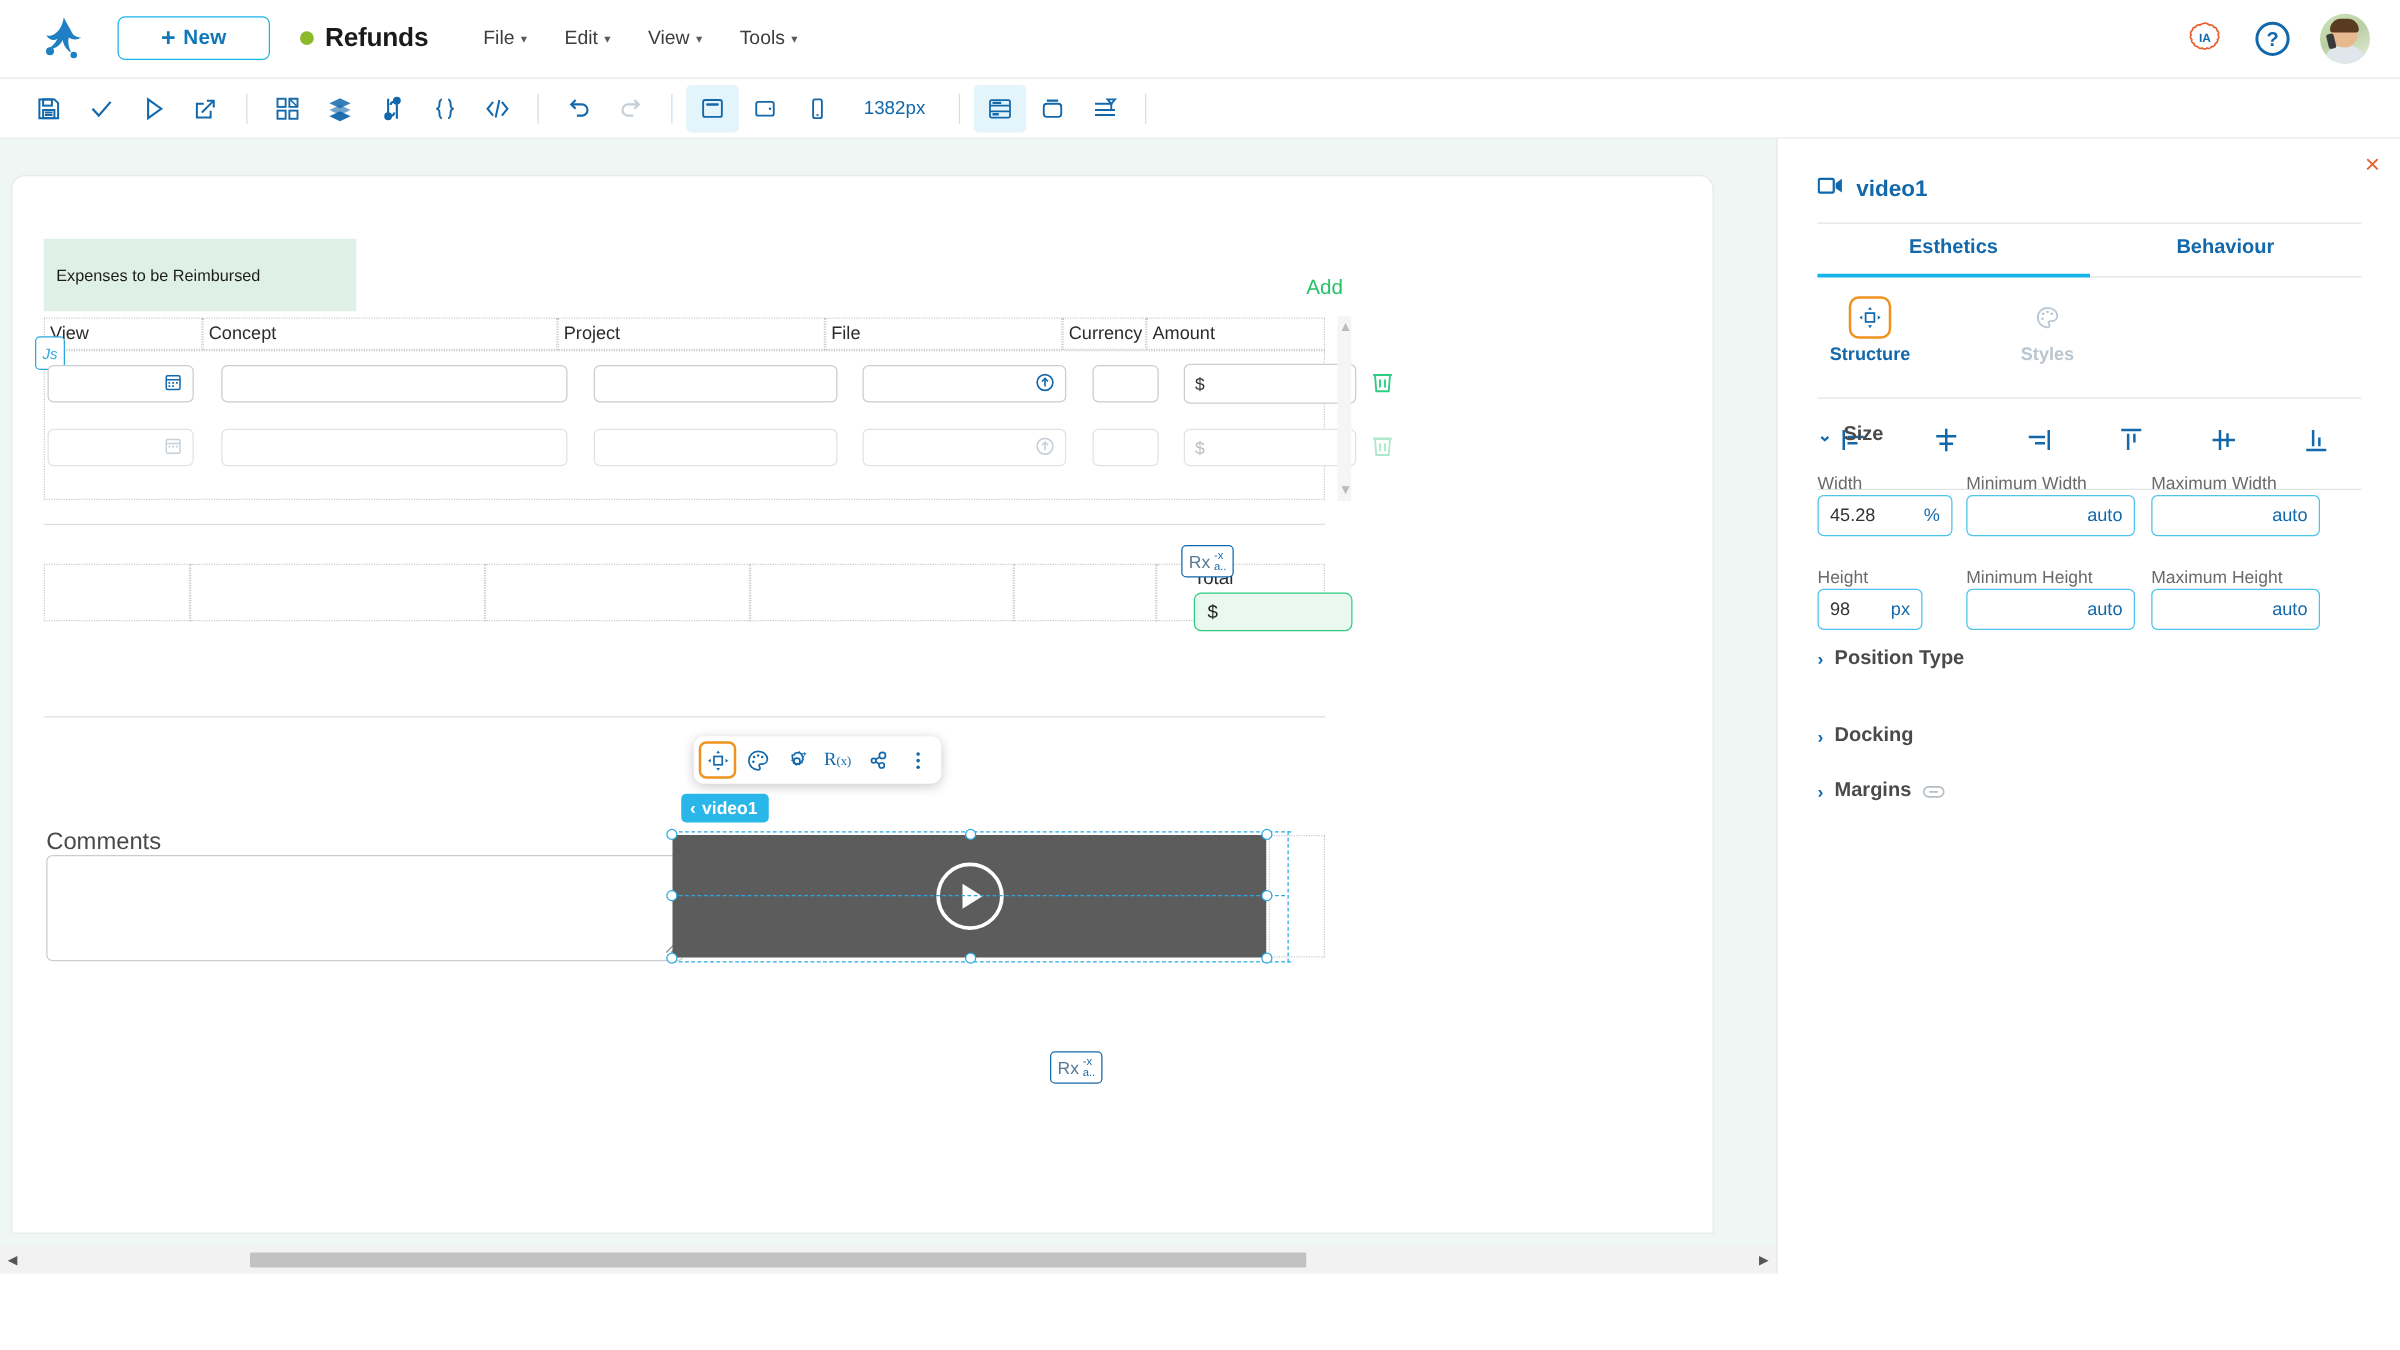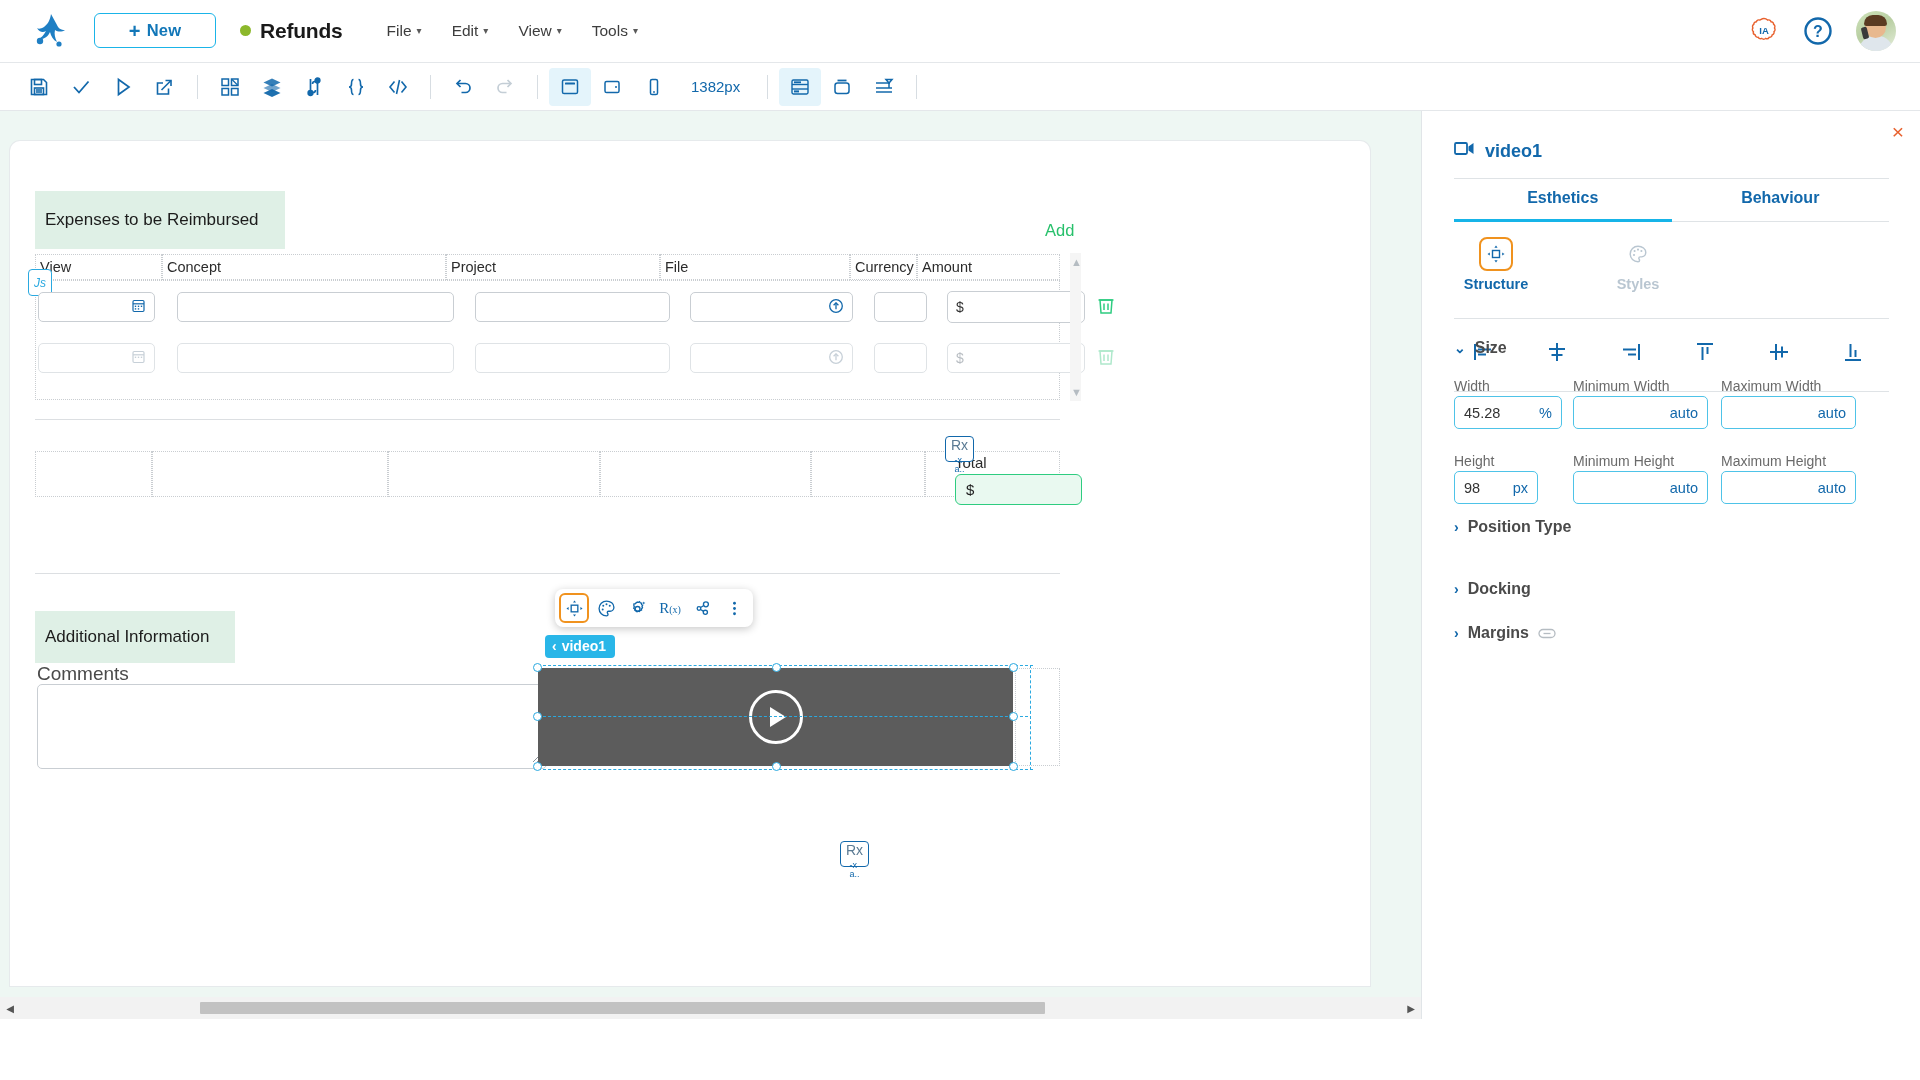--- a/index.html
+++ b/index.html
@@ -66,21 +66,21 @@
     background: #eef7f3; overflow: hidden;
   }
   .canvas-page {
     position: absolute; left: 10px; top: 30px; width: 1360px; height: 845px;
     background: #ffffff; border-radius: 10px 10px 0 0;
     box-shadow: 0 0 0 1px #e6eaec;
   }
 
   .sec-title {
     position: absolute; background: #dff0e6; color: #1c1c1c;
-    font-size: 17px; display: flex; align-items: center; padding-left: 10px;
+    font-size: 13px; display: flex; align-items: center; padding-left: 10px;
   }
 
   .add-link {
     position: absolute; color: #27c06b; font-size: 16.5px; cursor: pointer;
   }
 
   .grid-cell { position: absolute; border: 1px dotted #c9cdd1; }
   .col-head { position: absolute; font-size: 14.5px; color: #2b2b2b; }
 
   .inp {
@@ -95,21 +95,21 @@
   .trash.ghost { color: #aee8cb; }
 
   .js-badge {
     position: absolute; width: 24px; height: 27px; border: 1.4px solid #2aa9e0;
     border-radius: 4px; background: #fff; color: #2aa9e0; font-size: 12px;
     display: flex; align-items: center; justify-content: center; font-style: italic;
   }
   .rx-badge {
     position: absolute; height: 26px; border: 1.4px solid #1268ab; border-radius: 4px;
     background: #fff; color: #5a7a93; font-size: 14px; display: flex; align-items: center;
-    gap: 3px; padding: 0 5px; z-index: 6; flex-direction: column;
+    gap: 3px; padding: 0 5px; z-index: 6;
   }
   .rx-badge .sub { font-size: 9px; line-height: 1.05; color:#1268ab; text-align:left; }
 
   .total-lbl { position: absolute; font-size: 15px; color: #2b2b2b; }
   .total-box {
     position: absolute; border: 1.8px solid #2ecc80; border-radius: 6px;
     background: #e9f9f0; display: flex; align-items: center; padding-left: 10px;
     font-size: 15px; color: #222;
   }
 
@@ -551,21 +551,20 @@
         <span>Rx</span>
         <span class="sub">
           <span>-x</span><br>
           <span>a..</span>
         </span>
       </div>
       <div class="total-box" style="left:945px; top:333px; width:127px; height:31px;">$</div>
 
       <div class="divider-line" style="left:25px; top:432px; width:1025px;"></div>
 
-      <div class="sec-title" style="left:25px; top:470px; width:200px; height:52px;">Additional Information</div>
 
       <div class="comments-lbl" style="left:27px; top:522px;">Comments</div>
       <div class="textarea-box" style="left:27px; top:543px; width:510px; height:85px;">
         <span class="resize-grip">
           <svg width="11" height="11" viewBox="0 0 11 11" stroke="#8b9299" stroke-width="1">
             <line x1="10" y1="1" x2="1" y2="10"></line>
               <line x1="10" y1="5" x2="5" y2="10"></line>
           </svg>
         </span>
       </div>

